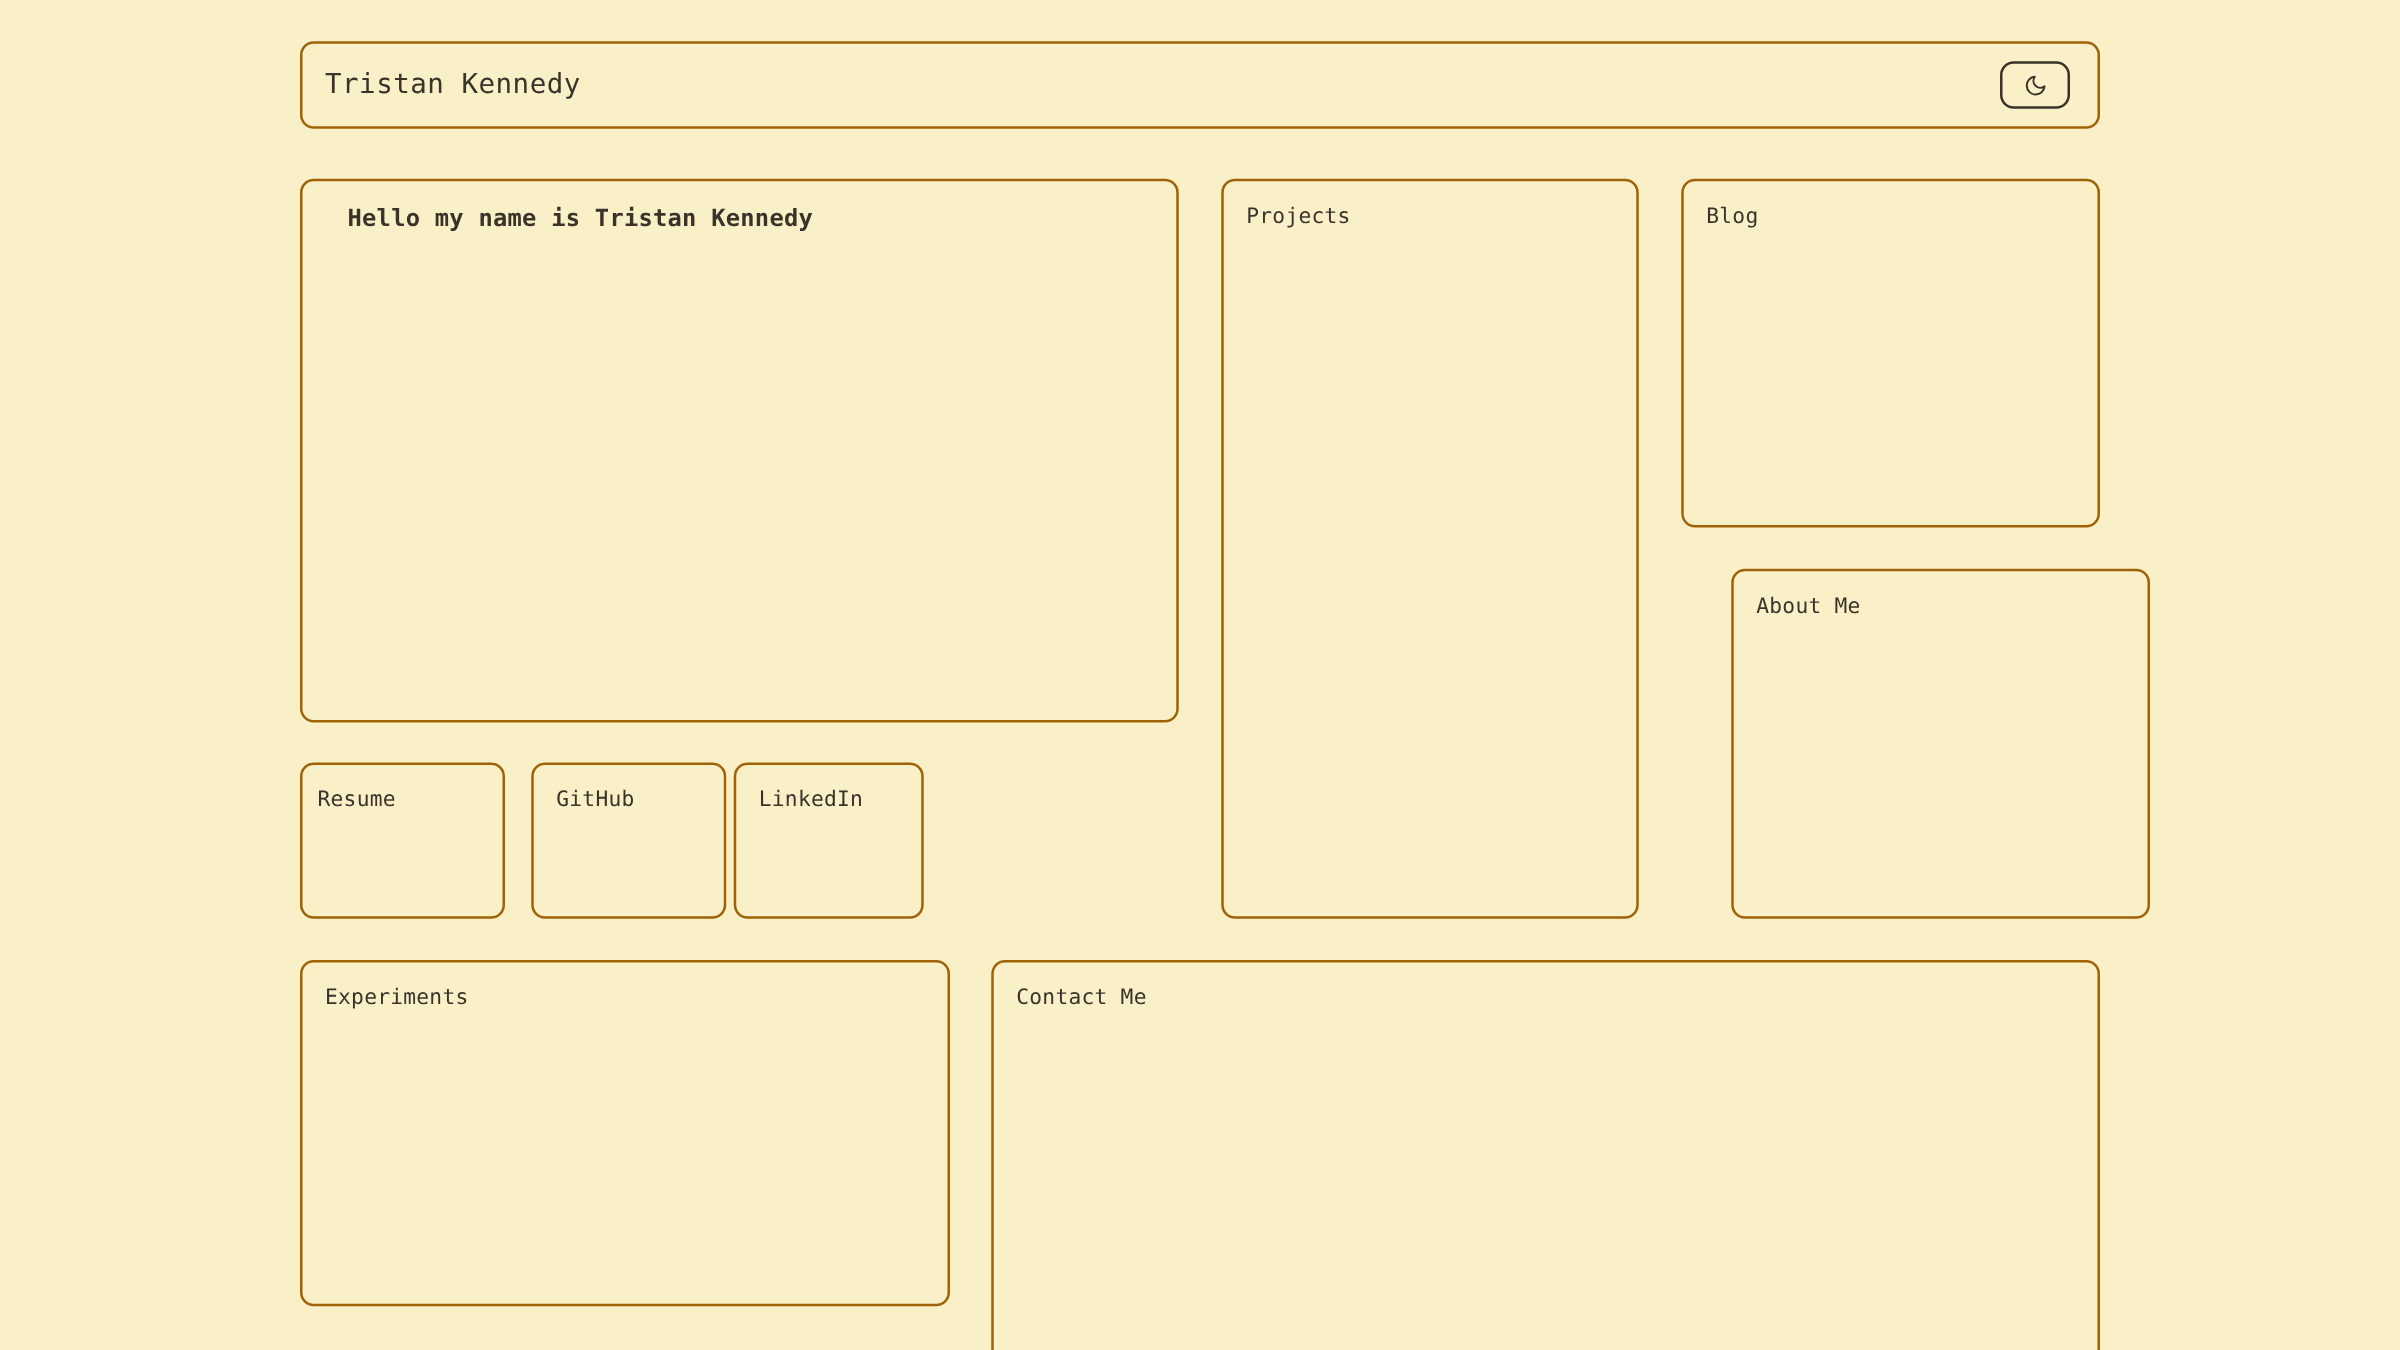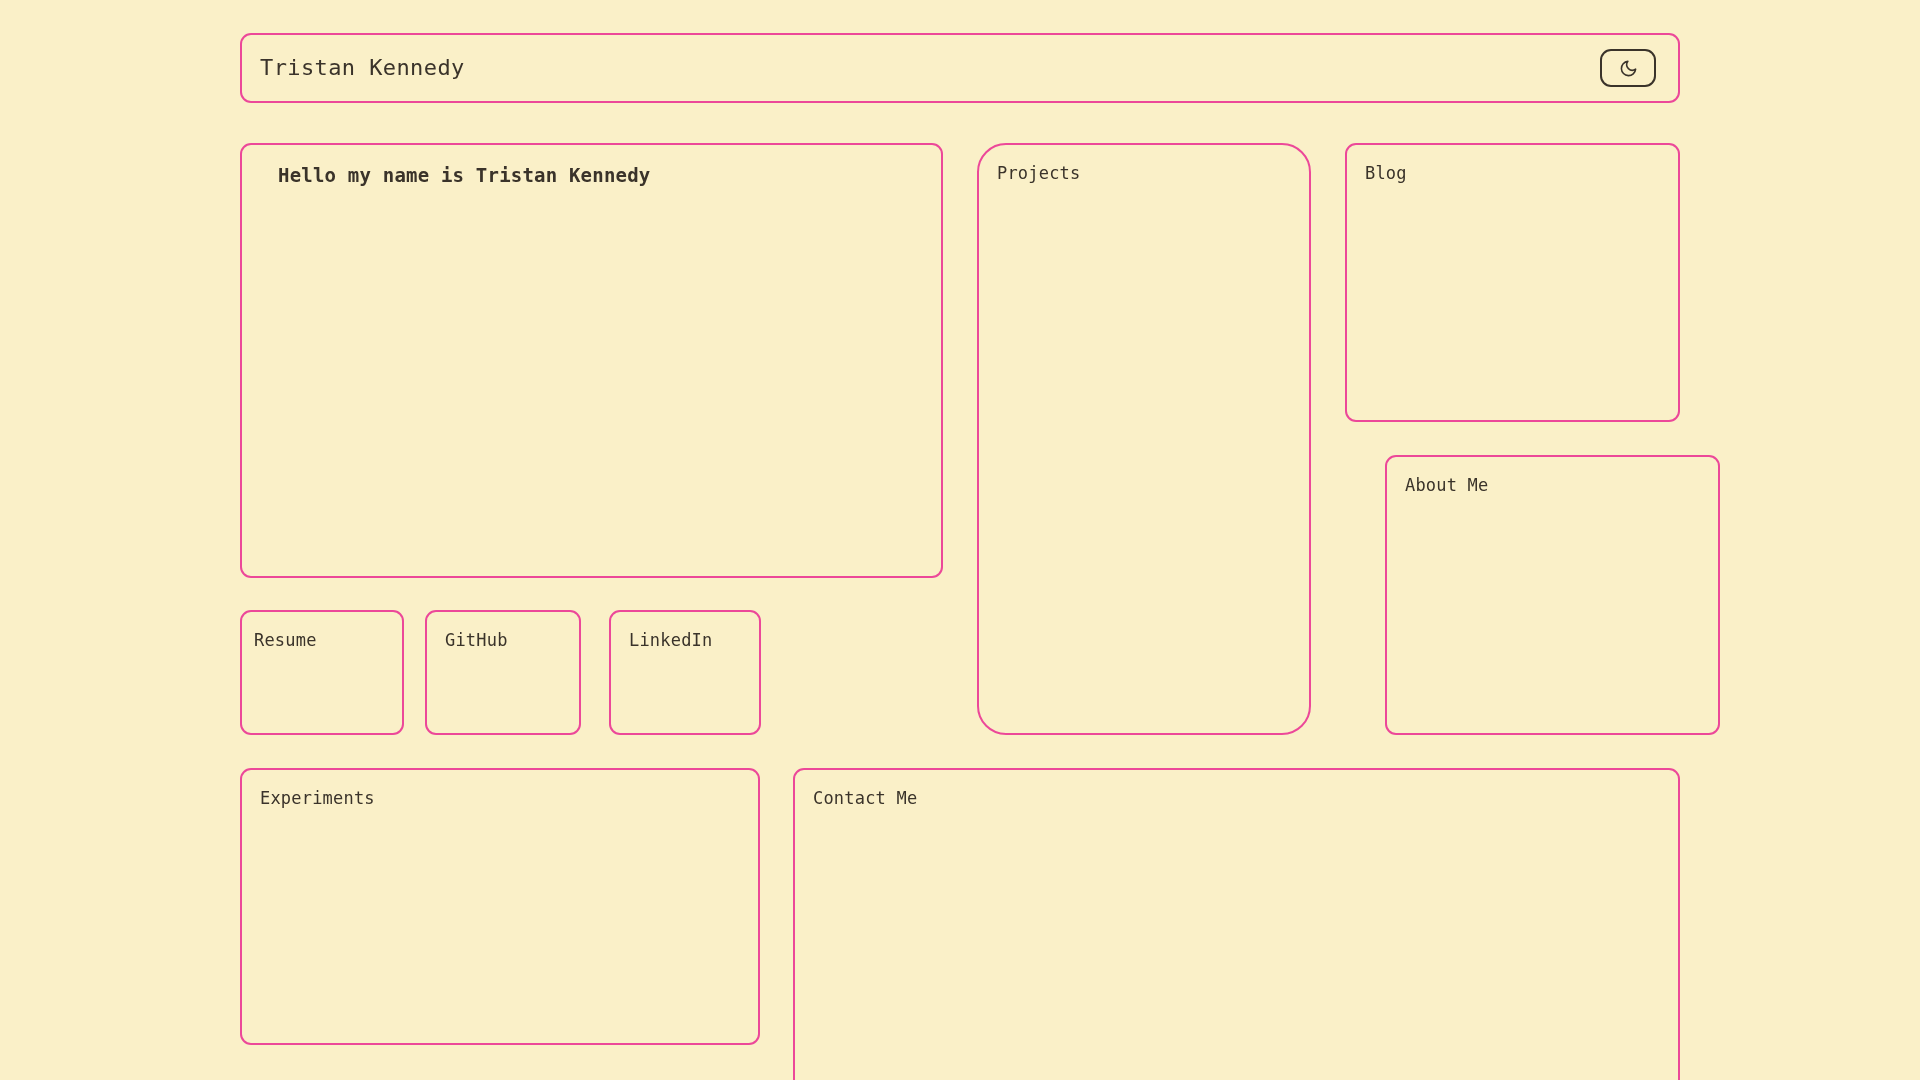--- a/index.html
+++ b/index.html
@@ -15,21 +15,21 @@
     background: #faf0c8;
     font-family: "DejaVu Sans Mono", "Liberation Mono", monospace;
     color: #3a332a;
     position: relative;
   }
 
   
   .card {
     position: absolute;
     background: #faf0c8;
-    border: 2px solid #ec4899;
+    border: 2px solid #a16207;
     border-radius: 11px;
     padding: 20px 18px;
   }
 
   .card-label {
     font-size: 17px;
     font-weight: 400;
     letter-spacing: 0.2px;
     line-height: 1;
     white-space: nowrap;
@@ -85,21 +85,20 @@
     white-space: nowrap;
     margin-left: 18px;
   }
 
   
   #projects-card {
     left: 977px;
     top: 143px;
     width: 334px;
     height: 592px;
-    border-radius: 29px;
   }
 
   
   #blog-card {
     left: 1345px;
     top: 143px;
     width: 335px;
     height: 279px;
   }
 
@@ -107,21 +106,21 @@
     left: 1345px;
     top: 455px;
     width: 335px;
     height: 280px;
     margin-left: 40px;
   }
 
   
   #resume-card  { left: 240px; top: 610px; width: 164px; height: 125px; padding-left: 12px; }
   #github-card  { left: 425px; top: 610px; width: 156px; height: 125px; }
-  #linkedin-card{ left: 609px; top: 610px; width: 152px; height: 125px; }
+  #linkedin-card{ left: 587px; top: 610px; width: 152px; height: 125px; }
 
   
   #experiments-card {
     left: 240px;
     top: 768px;
     width: 520px;
     height: 277px;
   }
 
   #contact-card {

